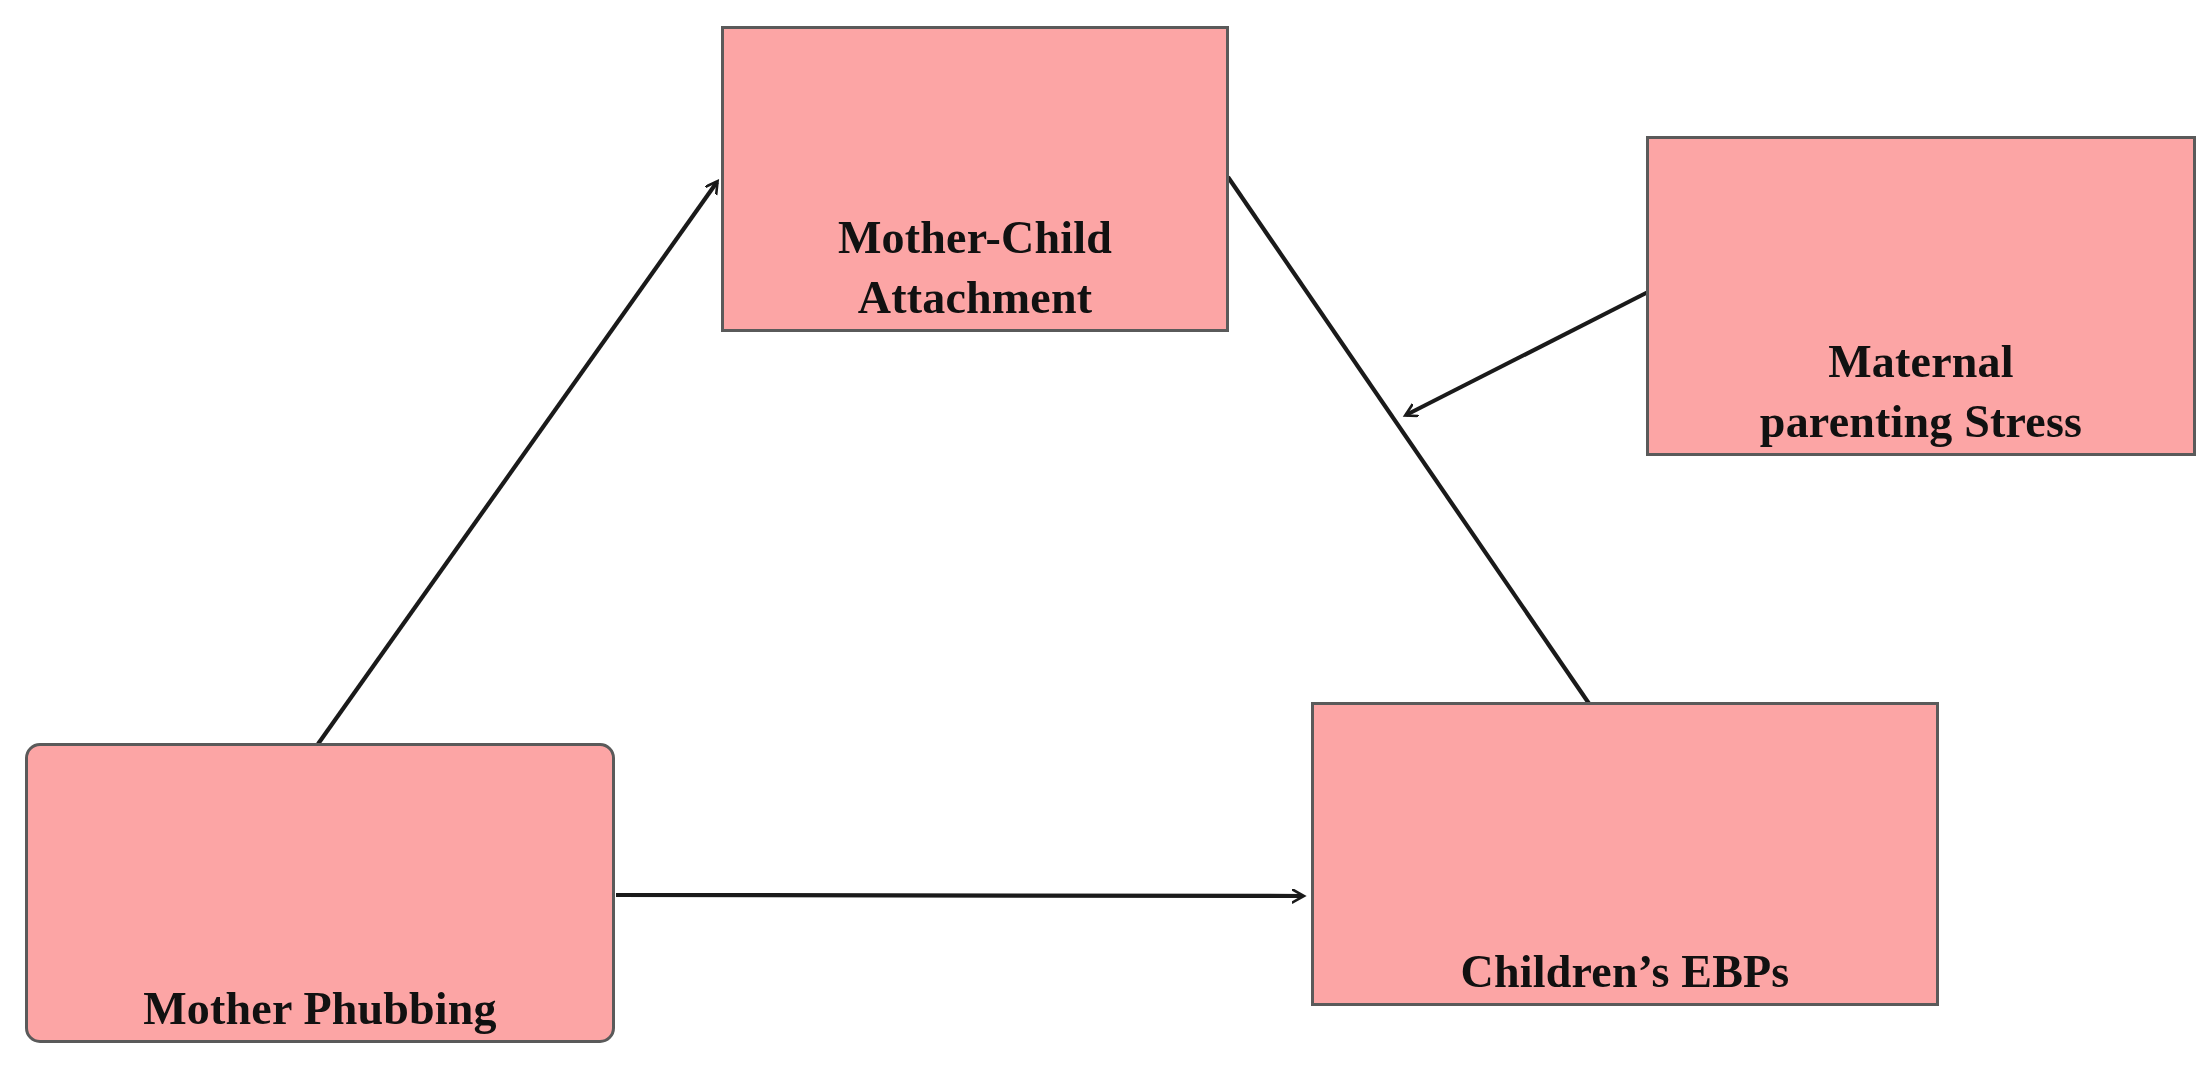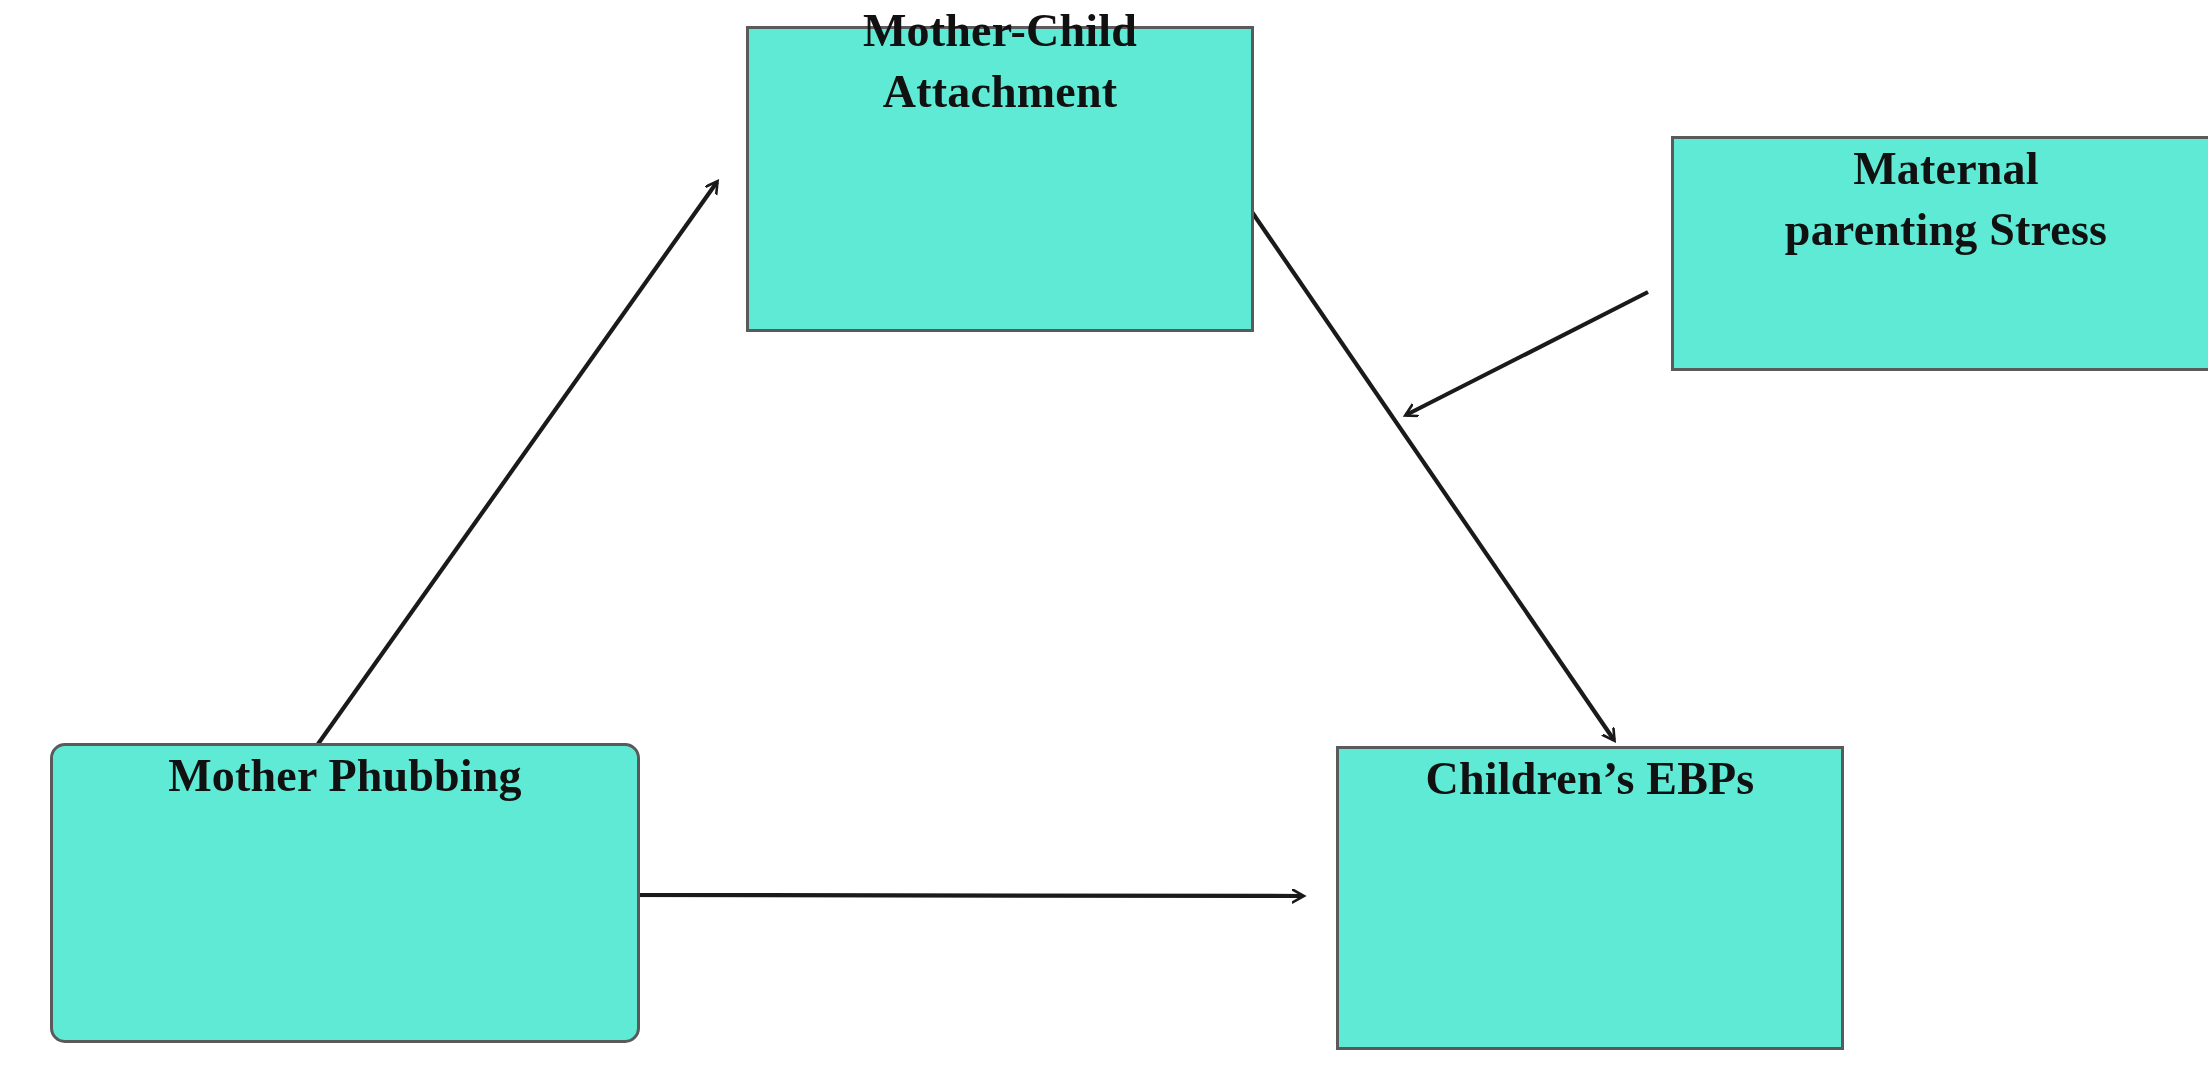--- a/index.html
+++ b/index.html
@@ -22,28 +22,27 @@
     position: absolute;
     left: 0;
     top: 0;
     width: 2208px;
     height: 1077px;
     pointer-events: none;
   }
   .node-box {
     position: absolute;
     box-sizing: border-box;
-    background: #5eead4;
+    background: #fca5a5;
     border: 3px solid #5a5a5a;
     display: flex;
-    align-items: flex-start;
+    align-items: flex-end;
     justify-content: center;
     text-align: center;
     z-index: 2;
-    margin-left: 25px;
   }
   .node-label {
     font-family: "Liberation Serif", "DejaVu Serif", serif;
     font-weight: bold;
     color: #111111;
     line-height: 1.32;
     letter-spacing: 0.2px;
     white-space: pre-line;
     padding: 0 10px;
   }
@@ -51,35 +50,35 @@
   
   #node-attachment {
     left: 721px;  top: 26px;  width: 508px;  height: 306px;
   }
   #node-attachment .node-label {
     font-size: 46px;
     margin-top: -28px;
   }
 
   #node-stress {
-    left: 1646px; top: 136px; width: 550px;  height: 235px;
+    left: 1646px; top: 136px; width: 550px;  height: 320px;
   }
   #node-stress .node-label {
     font-size: 46px;
   }
 
   #node-phubbing {
     left: 25px;   top: 743px; width: 590px;  height: 300px; border-radius: 15px;
   }
   #node-phubbing .node-label {
     font-size: 46px;
   }
 
   #node-ebps {
-    left: 1311px; top: 746px; width: 508px;  height: 304px;
+    left: 1311px; top: 702px; width: 628px;  height: 304px;
   }
   #node-ebps .node-label {
     font-size: 46px;
   }
 </style>
 </head>
 <body>
 
 <div id="diagram-root">
 

